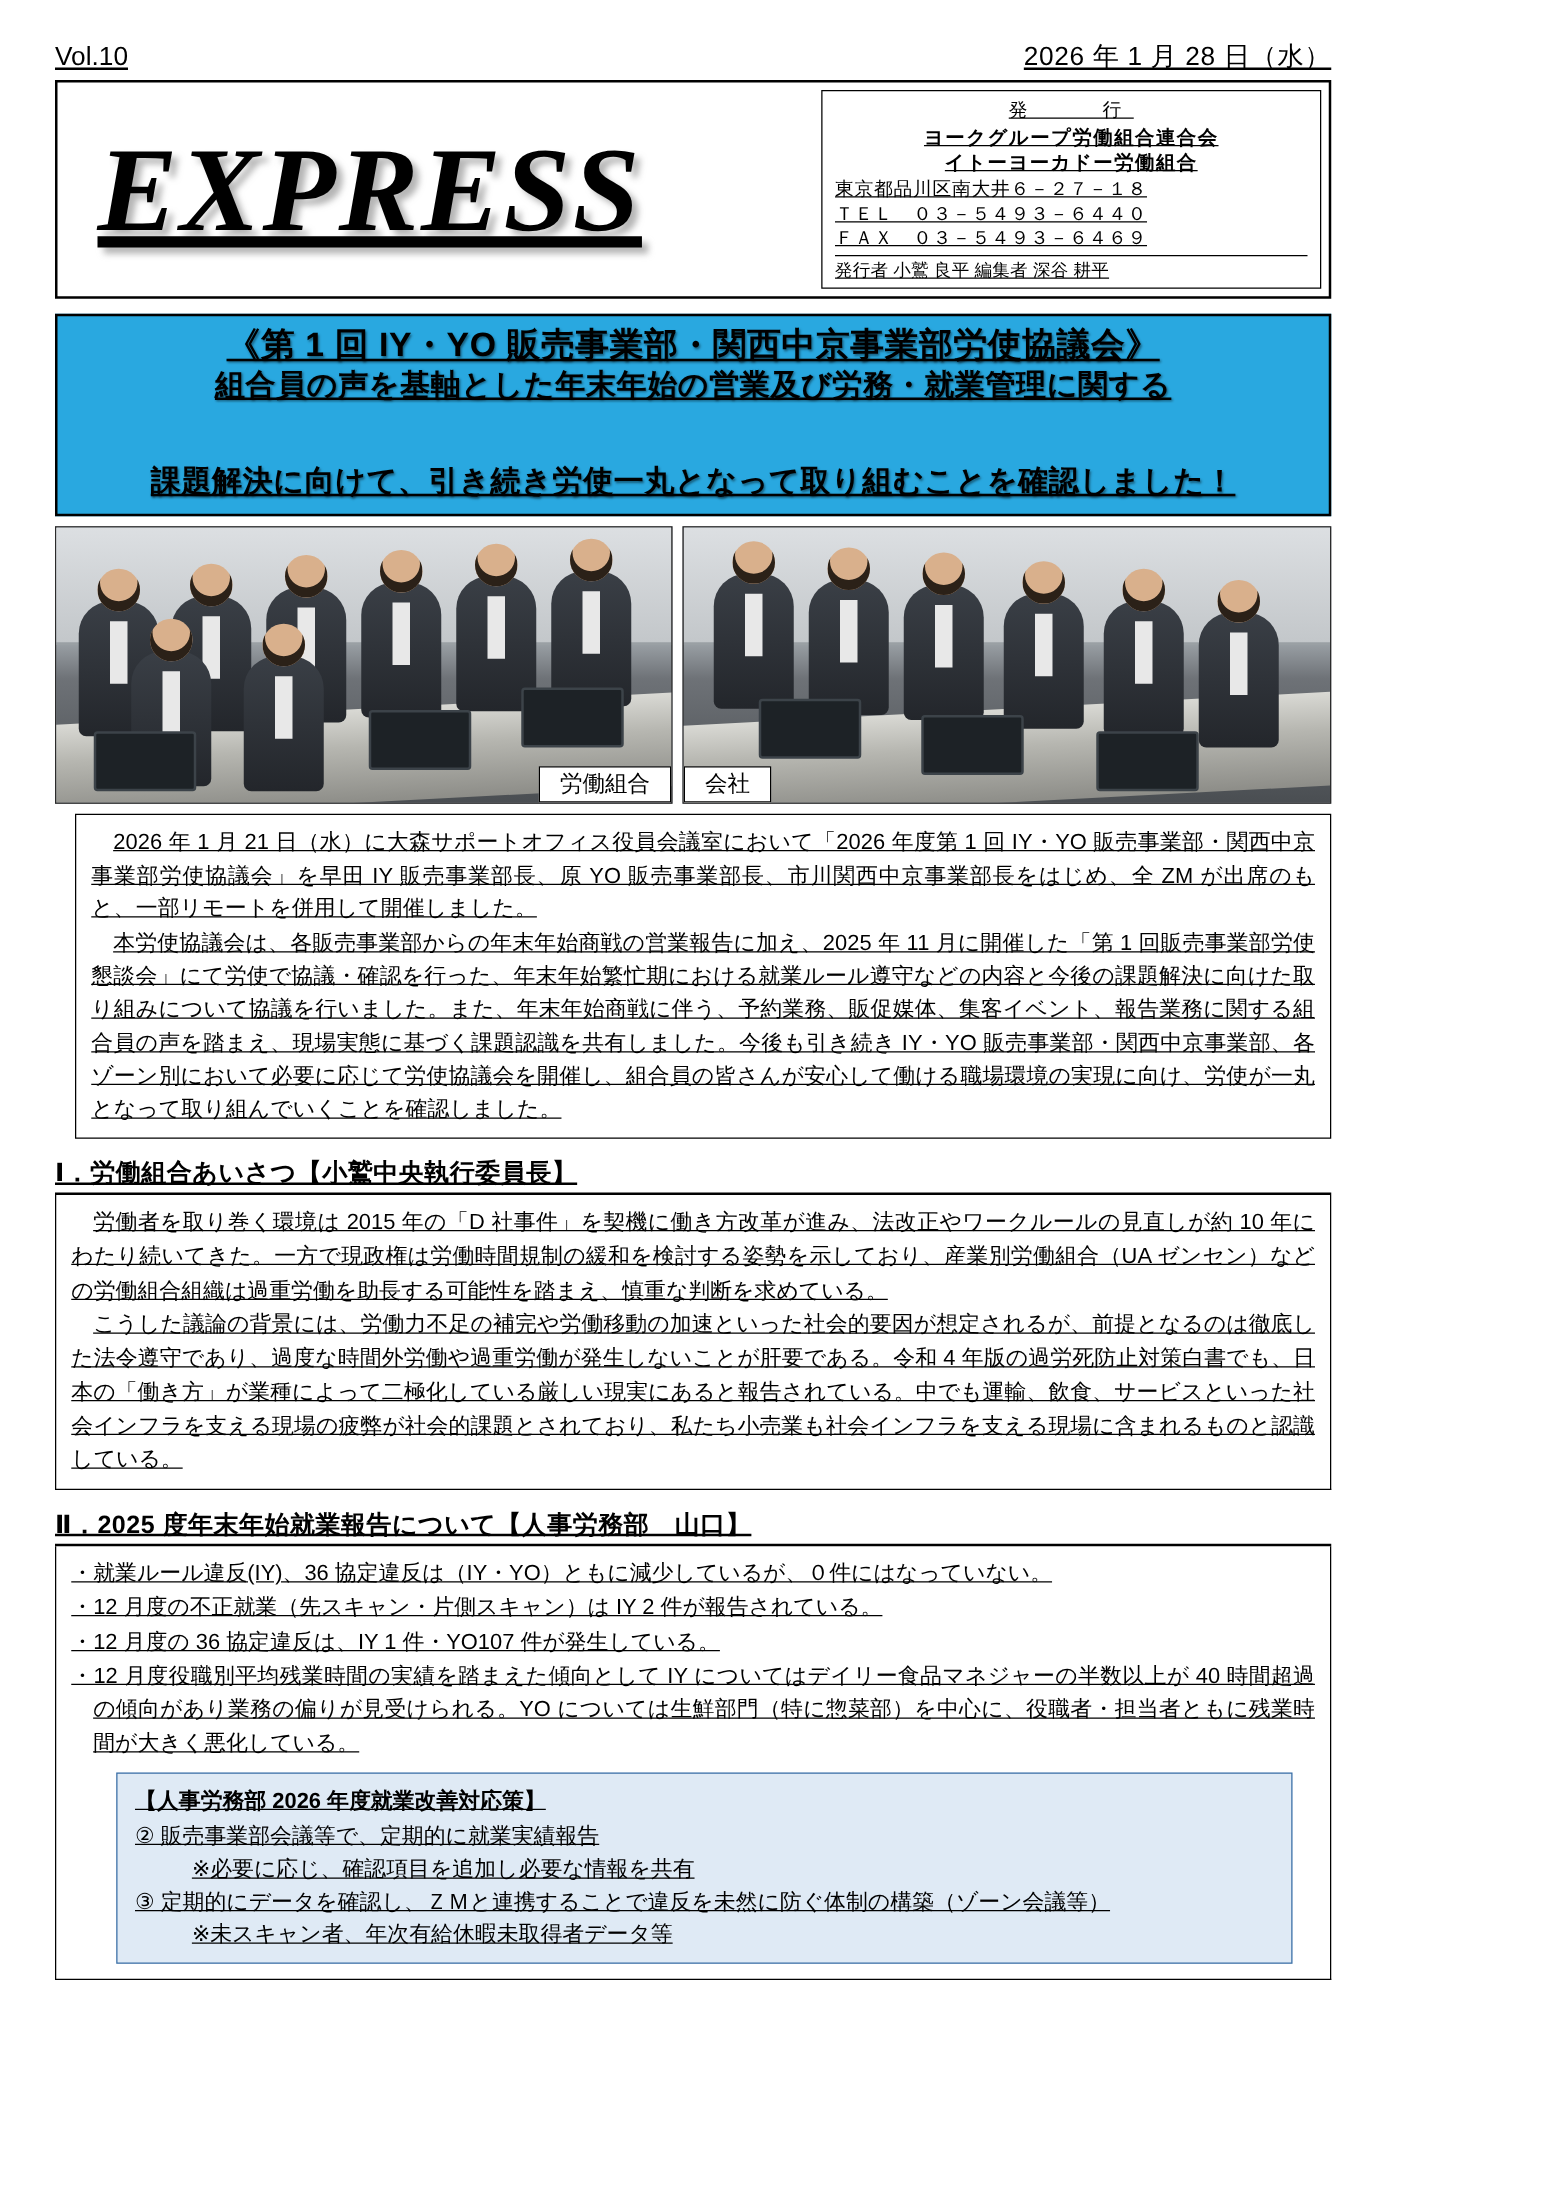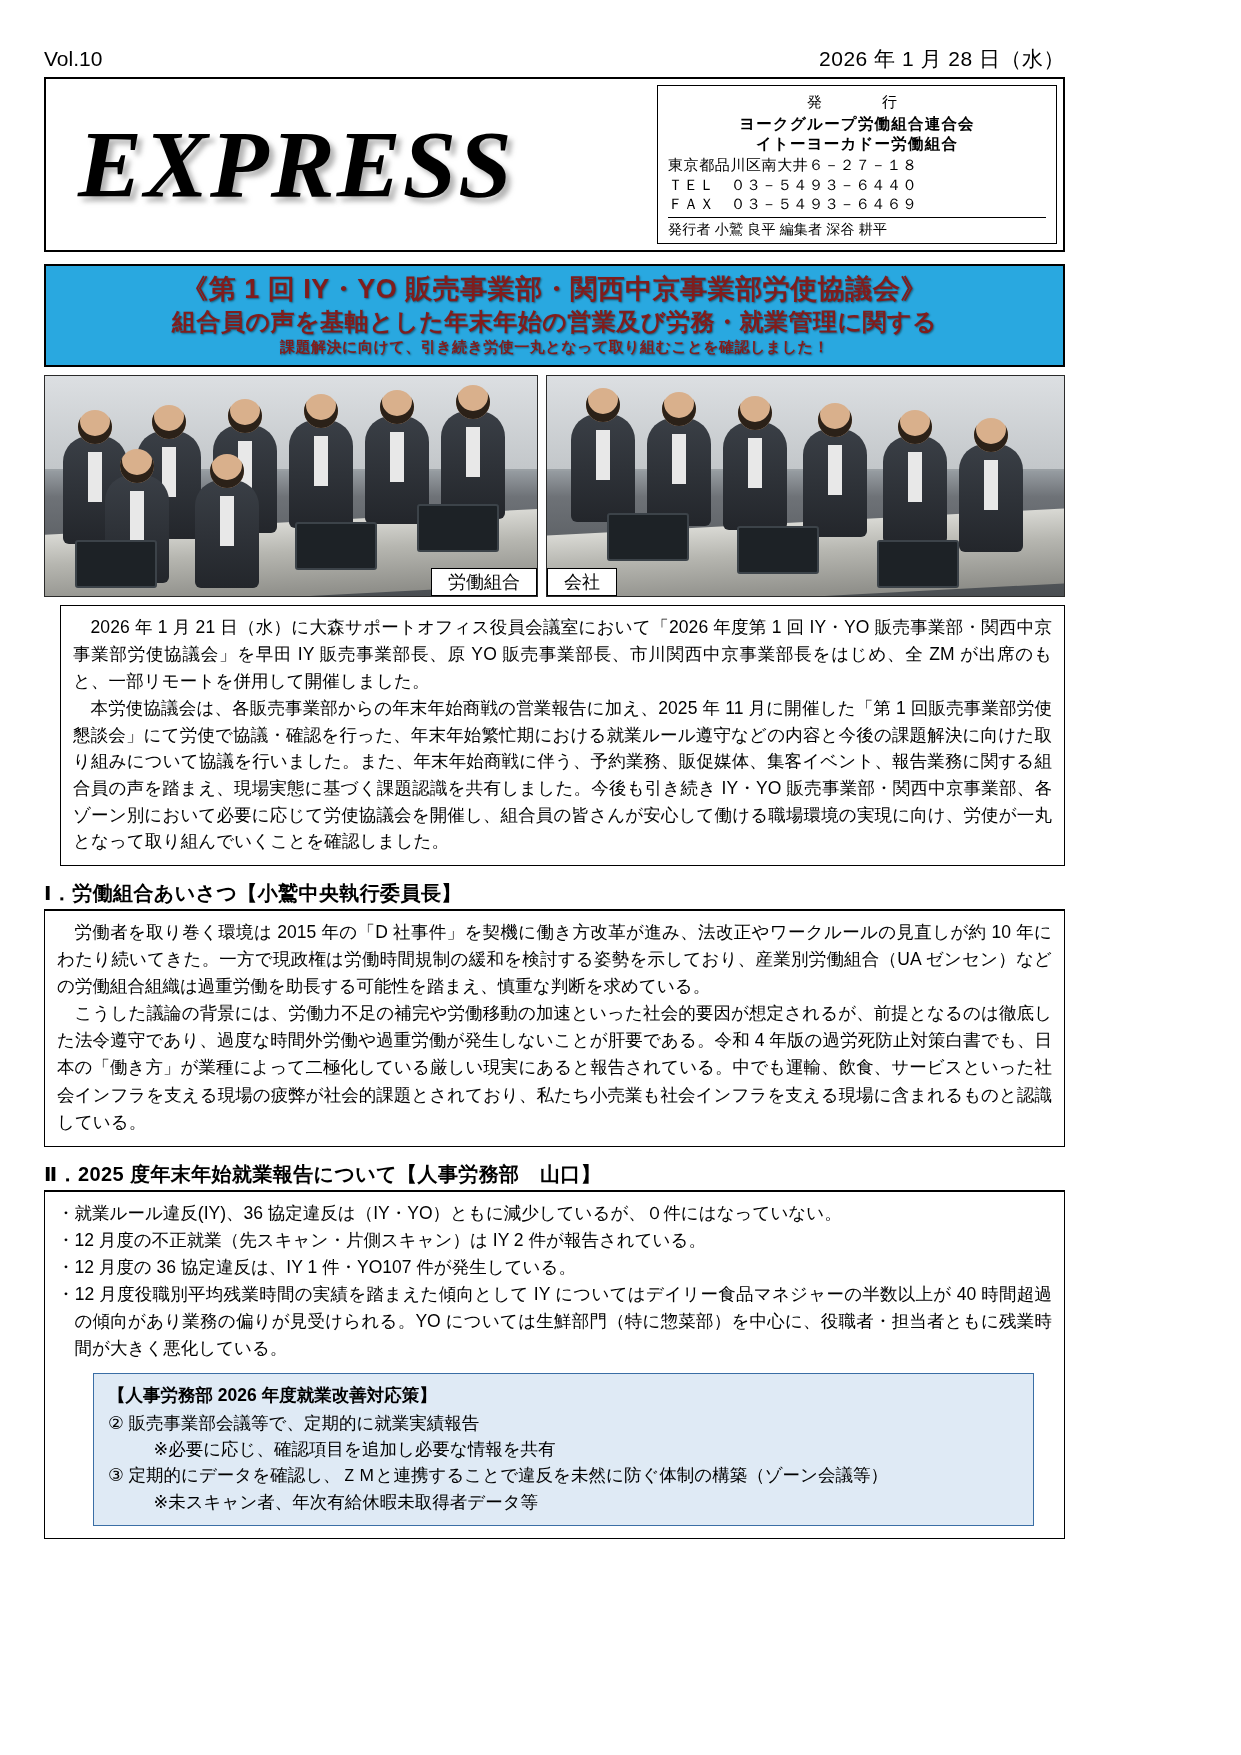--- a/index.html
+++ b/index.html
@@ -11,22 +11,23 @@
     width: 1241px;
     height: 1755px;
     font-family: "Liberation Sans", "DejaVu Sans", sans-serif;
     color: #000;
     position: relative;
   }
   .page {
     width: 1109px;
     height: 1755px;
     box-sizing: border-box;
-    padding: 48px 44px 20px 44px;
+    padding: 35px 44px 20px 44px;
     position: relative;
+    text-decoration: underline;
   }
 
   
   .topline {
     display: flex;
     justify-content: space-between;
     align-items: flex-end;
     font-size: 20px;
     line-height: 1;
     margin-bottom: 8px;
@@ -83,29 +84,29 @@
   }
   .pubbox .addr { font-size: 15px; letter-spacing: 0.6px; }
   .pubbox .sep { border-top: 1px solid #000; margin: 3px 0 2px 0; }
   .pubbox .byline { font-size: 14px; }
 
   
   .banner {
     margin-top: 12px;
     background: #29a8e0;
     border: 2px solid #000;
-    color: #7f1d1d;
+    color: #000000;
     text-align: center;
     padding: 6px 0 9px 0;
     line-height: 1.28;
     text-shadow: 1px 1px 2px rgba(0,0,0,0.45);
   }
   .banner .l1 { font-size: 27px; font-weight: bold; letter-spacing: 0.5px; }
   .banner .l2 { font-size: 24px; font-weight: bold; letter-spacing: 0.5px; }
-  .banner .l3 { font-size: 15px; font-weight: bold; letter-spacing: 0.5px; }
+  .banner .l3 { font-size: 24px; font-weight: bold; letter-spacing: 0.5px; margin-top: 47px; }
 
   
   .photos {
     margin-top: 8px;
     display: flex;
     gap: 8px;
     height: 222px;
   }
   .photo {
     position: relative;

